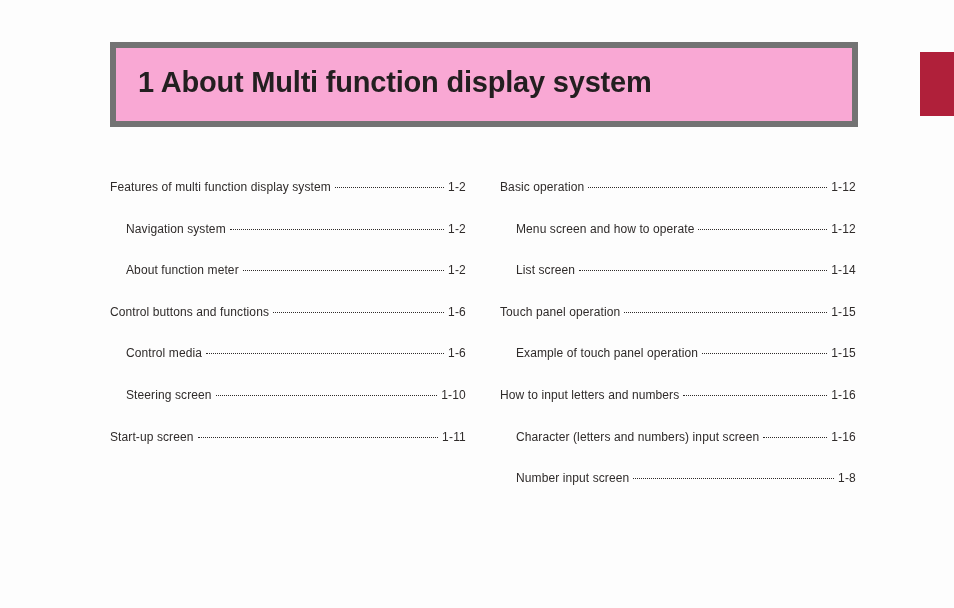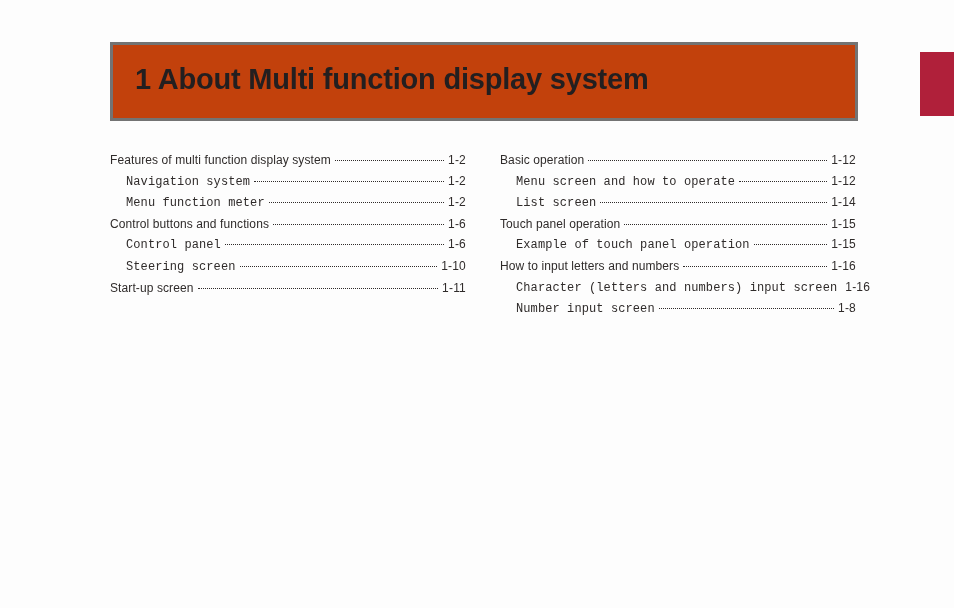--- a/index.html
+++ b/index.html
@@ -21,22 +21,22 @@
   }
   .red-tab {
     position: absolute;
     top: 52px;
     right: 0;
     width: 34px;
     height: 64px;
     background: #b0203a;
   }
   .title-box {
-    background: #c2410c;
-    border: 3px solid #737373;
+    background: #f9a8d4;
+    border: 6px solid #737373;
     padding: 18px 22px 22px 22px;
     width: 748px;
     box-sizing: border-box;
   }
   .title-box h1 {
     margin: 0;
     font-size: 29px;
     font-weight: 800;
     letter-spacing: -0.2px;
     font-family: "Helvetica Neue", Helvetica, Arial, sans-serif;
@@ -51,22 +51,22 @@
   }
   .col {
     width: 356px;
   }
   .row {
     display: flex;
     align-items: baseline;
     white-space: nowrap;
     margin-bottom: 2px;
   }
-  .row.indent .label { padding-left: 16px; font-family: Liberation Mono, monospace; }
-  .label { flex: 0 0 auto; letter-spacing: 0.1px; }
+  .row.indent .label { padding-left: 16px; }
+  .label { flex: 0 0 auto; letter-spacing: 0.1px; margin-top: 21px; }
   .leader {
     flex: 1 1 auto;
     border-bottom: 1.3px dotted #2f2b2a;
     margin: 0 4px 3px 4px;
     transform: translateY(-3px);
   }
   .pg { flex: 0 0 auto; letter-spacing: 0.2px; text-align: center; }
 </style>
 </head>
 <body>
@@ -84,31 +84,31 @@
           <span class="label">Features of multi function display system</span>
           <span class="leader"></span>
           <span class="pg">1-2</span>
         </div>
         <div class="row indent">
           <span class="label">Navigation system</span>
           <span class="leader"></span>
           <span class="pg">1-2</span>
         </div>
         <div class="row indent">
-          <span class="label">Menu function meter</span>
+          <span class="label">About function meter</span>
           <span class="leader"></span>
           <span class="pg">1-2</span>
         </div>
         <div class="row">
           <span class="label">Control buttons and functions</span>
           <span class="leader"></span>
           <span class="pg">1-6</span>
         </div>
         <div class="row indent">
-          <span class="label">Control panel</span>
+          <span class="label">Control media</span>
           <span class="leader"></span>
           <span class="pg">1-6</span>
         </div>
         <div class="row indent">
           <span class="label">Steering screen</span>
           <span class="leader"></span>
           <span class="pg">1-10</span>
         </div>
         <div class="row">
           <span class="label">Start-up screen</span>

